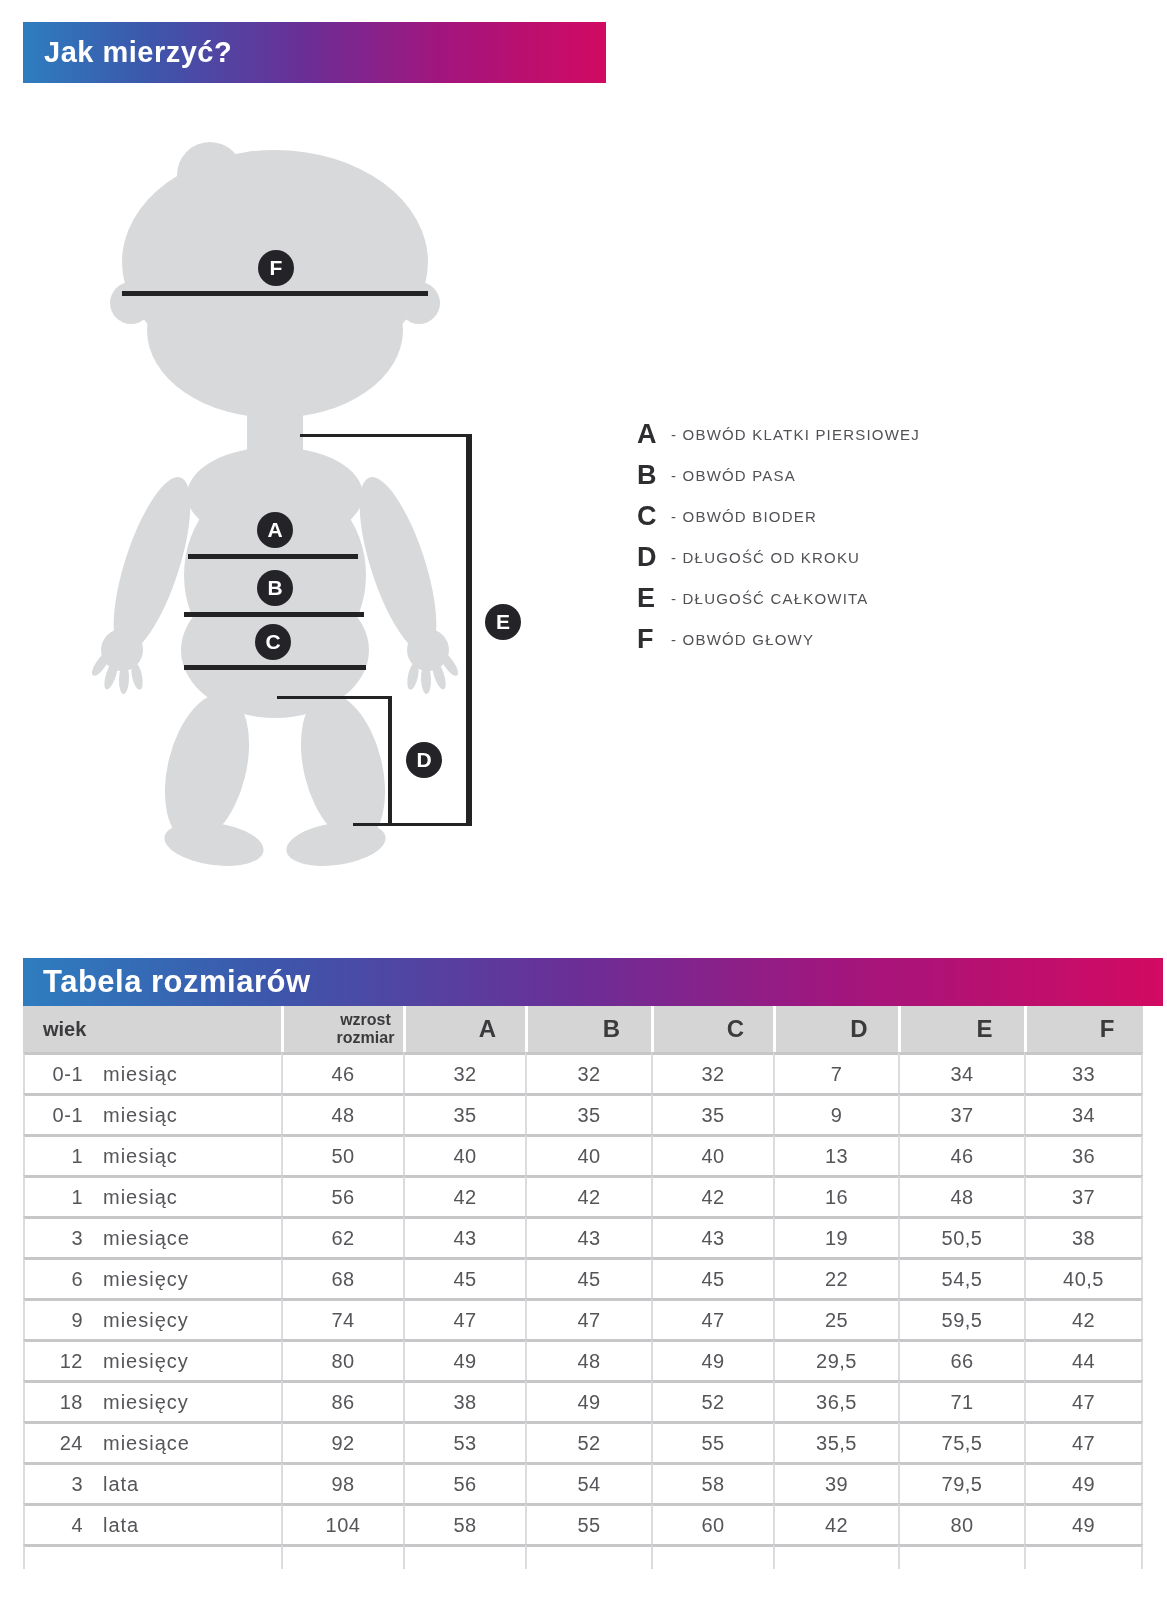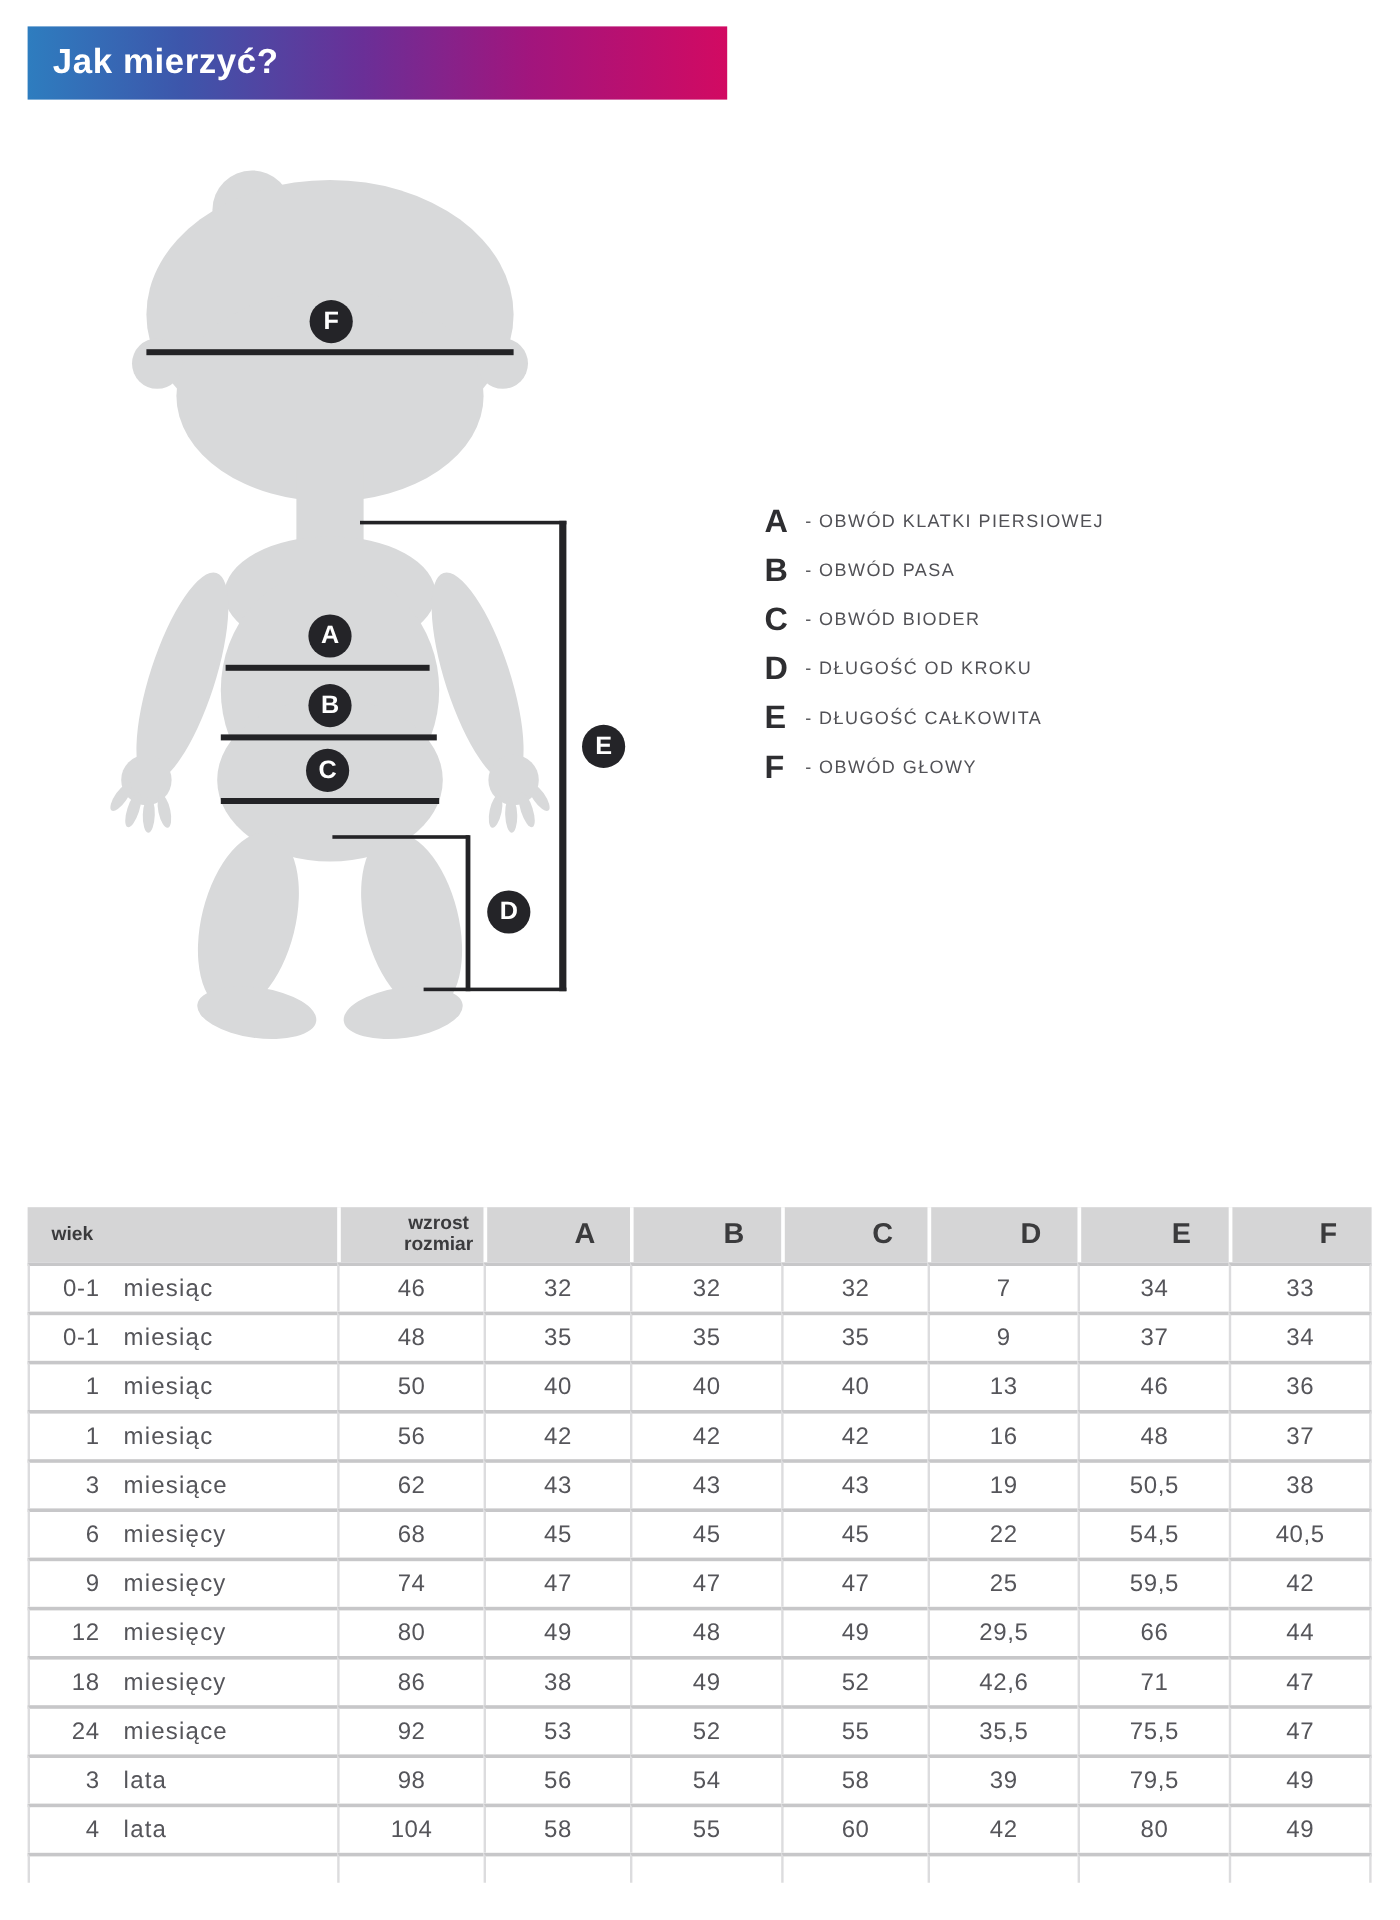--- a/index.html
+++ b/index.html
@@ -30,21 +30,21 @@
   .legend-letter{width:34px;font-weight:bold;font-size:27px;color:#2e2e31;}
   .legend-text{font-size:15px;color:#515156;letter-spacing:1.2px;white-space:nowrap;}
   
   .size-table{position:absolute;left:23px;top:1006px;width:1120px;}
   .tg{display:grid;grid-template-columns:258px 122px 122px 126px 122px 125px 126px 119px;}
   .hcell{
     background:#d5d5d6;height:46px;color:#3b3b3d;
     display:flex;align-items:center;justify-content:center;text-align:center;
   }
   .hcell + .hcell{border-left:3px solid #ffffff;padding-left:44px;}
-  .hcell.age{justify-content:flex-start;padding-left:20px;font-size:16px;font-weight:bold;}
+  .hcell.age{justify-content:flex-start;padding-left:20px;font-size:20px;font-weight:bold;}
   .hcell.small{font-size:16px;font-weight:bold;line-height:1.12;}
   .hcell.letter{font-size:24px;font-weight:bold;}
   .dcell{
     background:#ffffff;height:38px;border-top:3px solid #c7c7c9;
     display:flex;align-items:center;justify-content:center;
     font-size:20px;color:#55555a;letter-spacing:.5px;
   }
   .dcell.col-first{border-left:2px solid #dcdcde;}
   .dcell.col-next{border-left:2px solid #dcdcde;}
   .dcell.col-last{border-right:2px solid #dcdcde;}
@@ -135,20 +135,23 @@
       <span class="legend-letter">E</span>
       <span class="legend-text">- DŁUGOŚĆ CAŁKOWITA</span>
     </div>
 
     <div class="legend-row">
       <span class="legend-letter">F</span>
       <span class="legend-text">- OBWÓD GŁOWY</span>
     </div>
   </div>
 
+  <div class="banner banner-table">
+    <span>Tabela rozmiarów</span>
+  </div>
 
   <div class="size-table">
     <div class="tg">
       <div class="hcell age">wiek</div>
       <div class="hcell small">
         <span><span>wzrost</span><br>
         <span>rozmiar</span></span>
       </div>
       <div class="hcell letter">A</div>
       <div class="hcell letter">B</div>
@@ -254,21 +257,21 @@
     <div class="dcell col-next col-last">44</div>
 
     <div class="dcell age col-first">
       <span class="age-num">18</span>
       <span class="age-unit">miesięcy</span>
     </div>
     <div class="dcell col-next">86</div>
     <div class="dcell col-next">38</div>
     <div class="dcell col-next">49</div>
     <div class="dcell col-next">52</div>
-    <div class="dcell col-next">42,6</div>
+    <div class="dcell col-next">36,5</div>
     <div class="dcell col-next">71</div>
     <div class="dcell col-next col-last">47</div>
 
     <div class="dcell age col-first">
       <span class="age-num">24</span>
       <span class="age-unit">miesiące</span>
     </div>
     <div class="dcell col-next">92</div>
     <div class="dcell col-next">53</div>
     <div class="dcell col-next">52</div>

